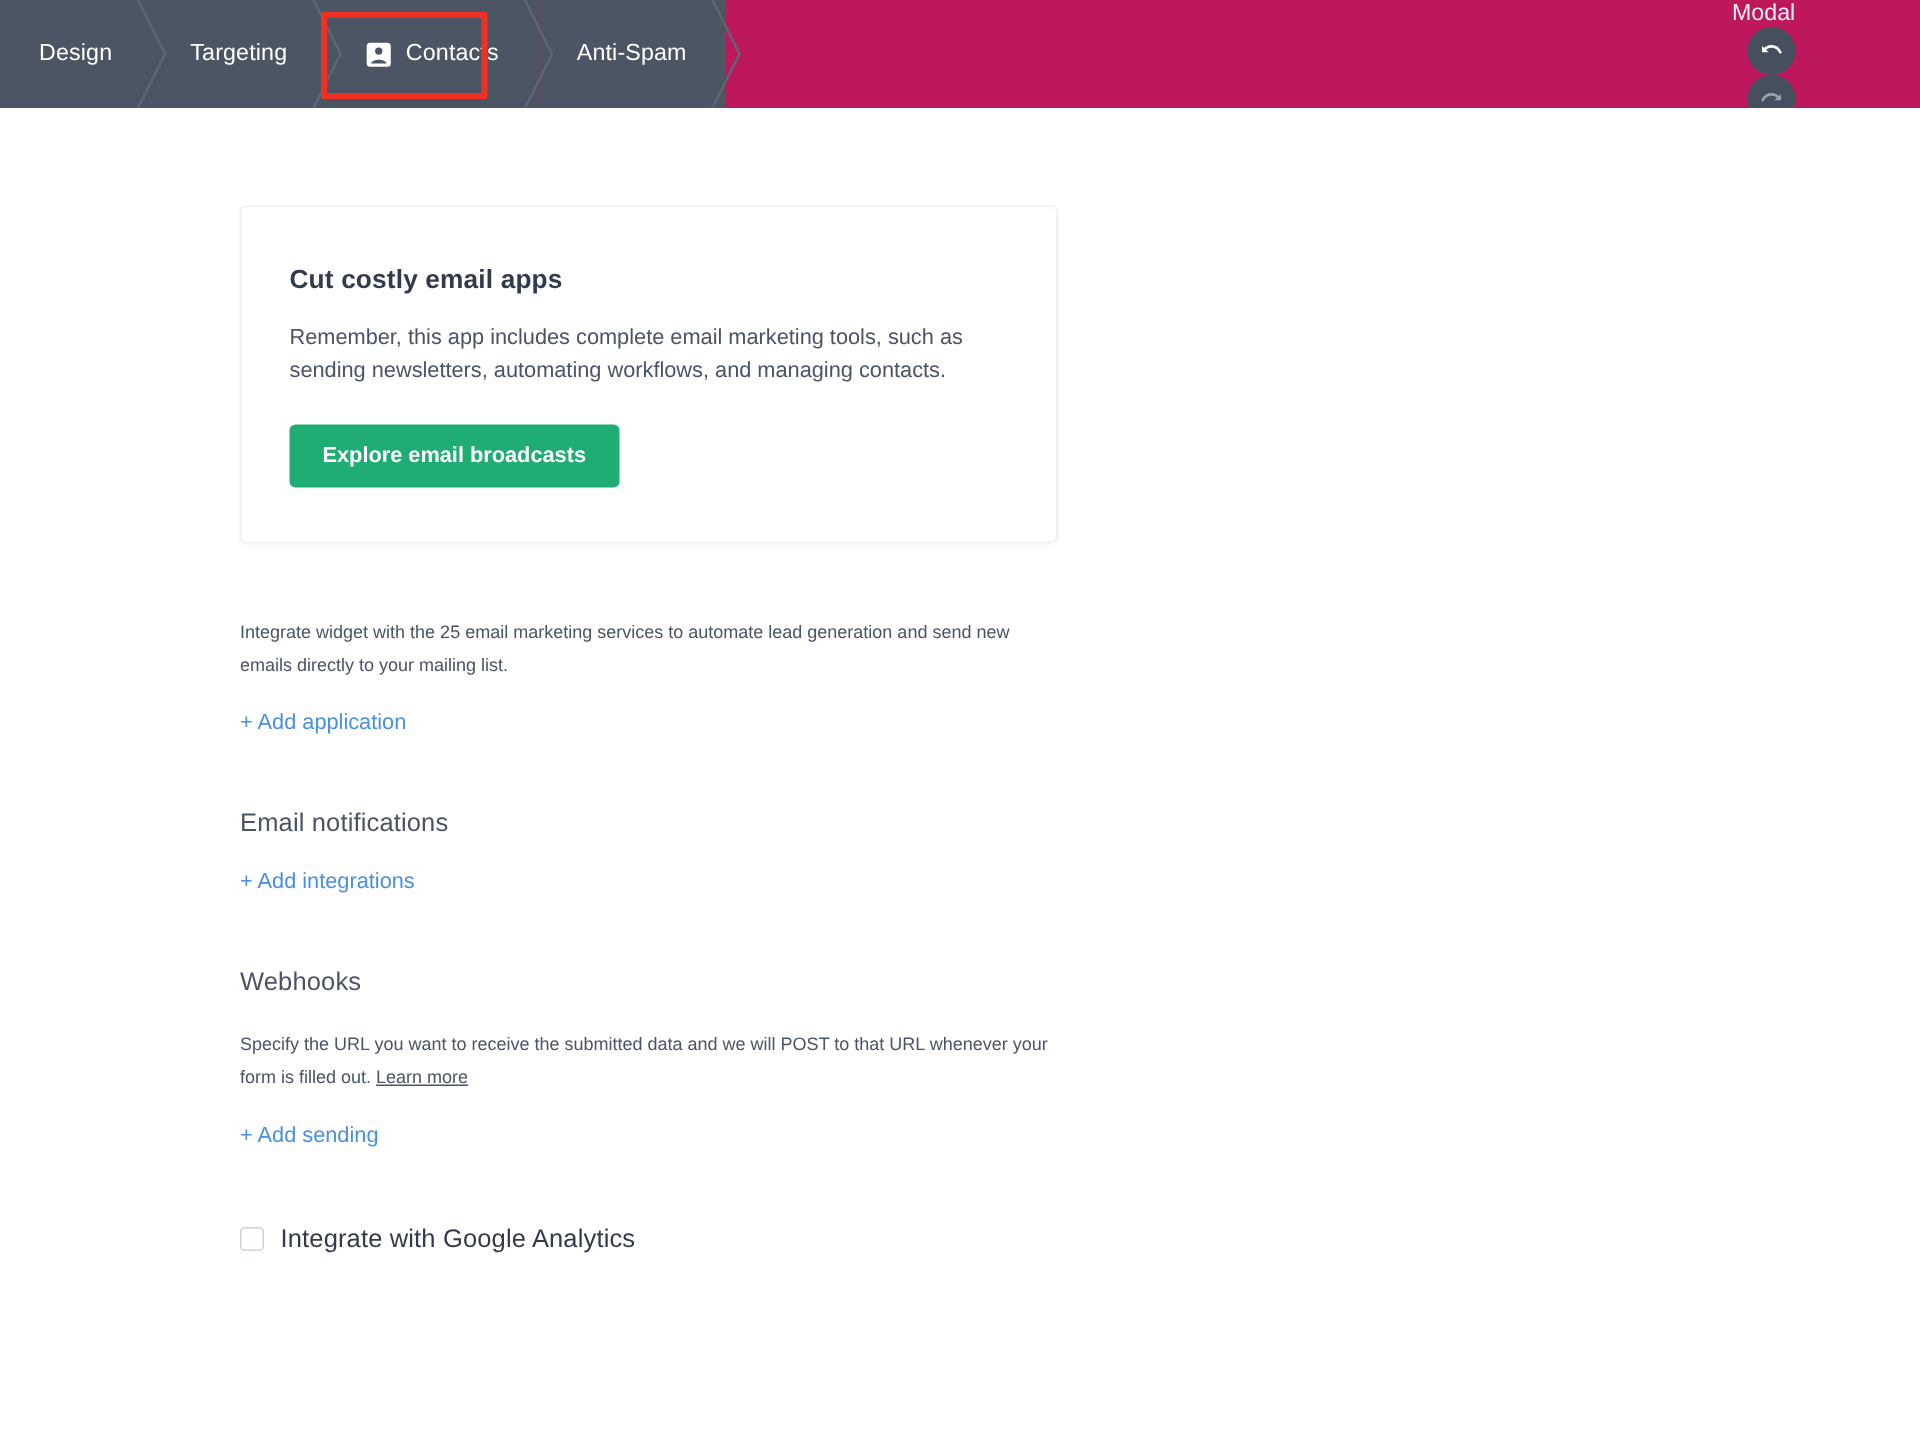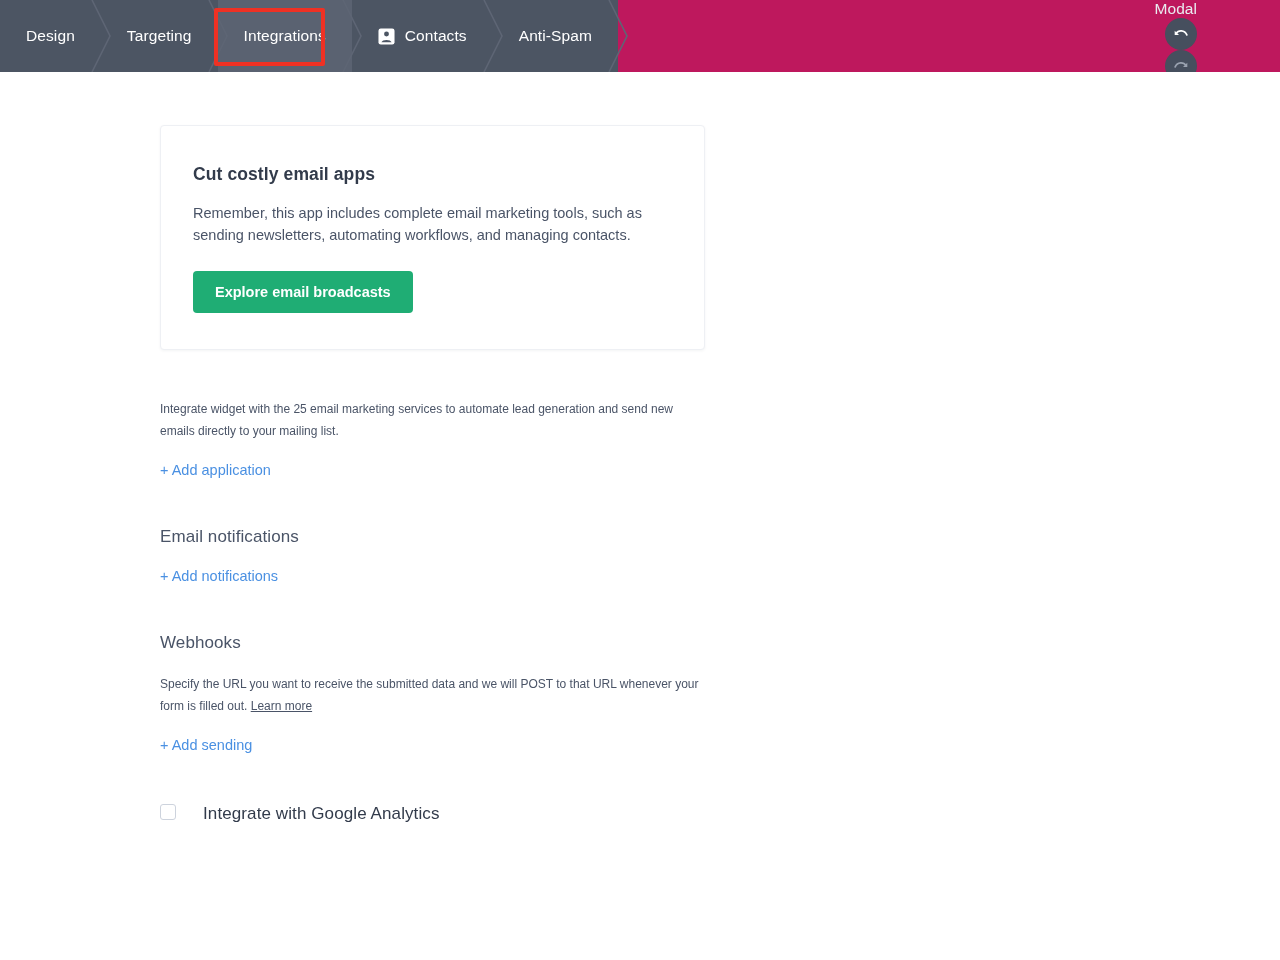--- a/index.html
+++ b/index.html
@@ -173,21 +173,21 @@
     left: 0;
     width: 1280px;
     height: 888px;
     background: #ffffff;
     overflow: hidden;
   }
 
   .col {
     position: absolute;
     left: 160px;
-    top: 53px;
+    top: 65px;
     width: 545px;
   }
 
   .promo-card {
     width: 545px;
     border: 1px solid #eef0f4;
     border-radius: 4px;
     background: #ffffff;
     box-shadow: 0 1px 3px rgba(20, 30, 60, 0.05);
     padding: 38px 32px 36px 32px;
@@ -250,21 +250,22 @@
     color: #4a90e2;
     cursor: pointer;
     display: inline-block;
   }
 
   
   .ga-block { margin-top: 50px; }
 
   .ga-row {
     display: flex;
-    gap: 27px;
+    align-items: center;
+    gap: 11px;
     margin-bottom: 21px;
   }
 
   .checkbox {
     width: 16px;
     height: 16px;
     border: 1.5px solid #cdd3dd;
     border-radius: 3px;
     background: #ffffff;
     flex: none;
@@ -294,26 +295,20 @@
         </svg>
       </div>
 
       <div class="tab">
         <span class="tab-label">Targeting</span>
         <svg class="chev" viewBox="0 0 22 72">
           <path d="M2 0 L20 36 L2 72" fill="none" stroke="#5e6675" stroke-width="1.6"></path>
         </svg>
       </div>
 
-      <div class="tab tab-active">
-        <span class="tab-label">Integrations</span>
-        <svg class="chev" viewBox="0 0 22 72">
-          <path d="M2 0 L20 36 L2 72" fill="none" stroke="#5e6675" stroke-width="1.6"></path>
-        </svg>
-      </div>
 
       <div class="tab">
         <svg class="contacts-icon" viewBox="0 0 18 18">
           <rect x="0.5" y="0.5" width="17" height="17" rx="2.5" fill="#ffffff"></rect>
           <circle cx="9" cy="6.4" r="2.6" fill="#4c5563"></circle>
           <path d="M3.6 15.2 C4.3 11.7 13.7 11.7 14.4 15.2 Z" fill="#4c5563"></path>
         </svg>
         <span class="tab-label">Contacts</span>
         <svg class="chev" viewBox="0 0 22 72">
           <path d="M2 0 L20 36 L2 72" fill="none" stroke="#5e6675" stroke-width="1.6"></path>
@@ -370,21 +365,21 @@
         <button class="promo-btn">Explore email broadcasts</button>
       </div>
 
       <div class="section">
         <div class="section-text">Integrate widget with the 25 email marketing services to automate lead generation and send new emails directly to your mailing list.</div>
         <span class="add-link">+ Add application</span>
       </div>
 
       <div class="section">
         <div class="section-title">Email notifications</div>
-        <span class="add-link">+ Add notifications</span>
+        <span class="add-link">+ Add integrations</span>
       </div>
 
       <div class="section">
         <div class="section-title">Webhooks</div>
         <div class="section-text"><span>Specify the URL you want to receive the submitted data and we will POST to that URL whenever your form is filled out.</span> <span class="learn-more">Learn more</span></div>
         <span class="add-link">+ Add sending</span>
       </div>
 
       <div class="ga-block">
         <div class="ga-row">

